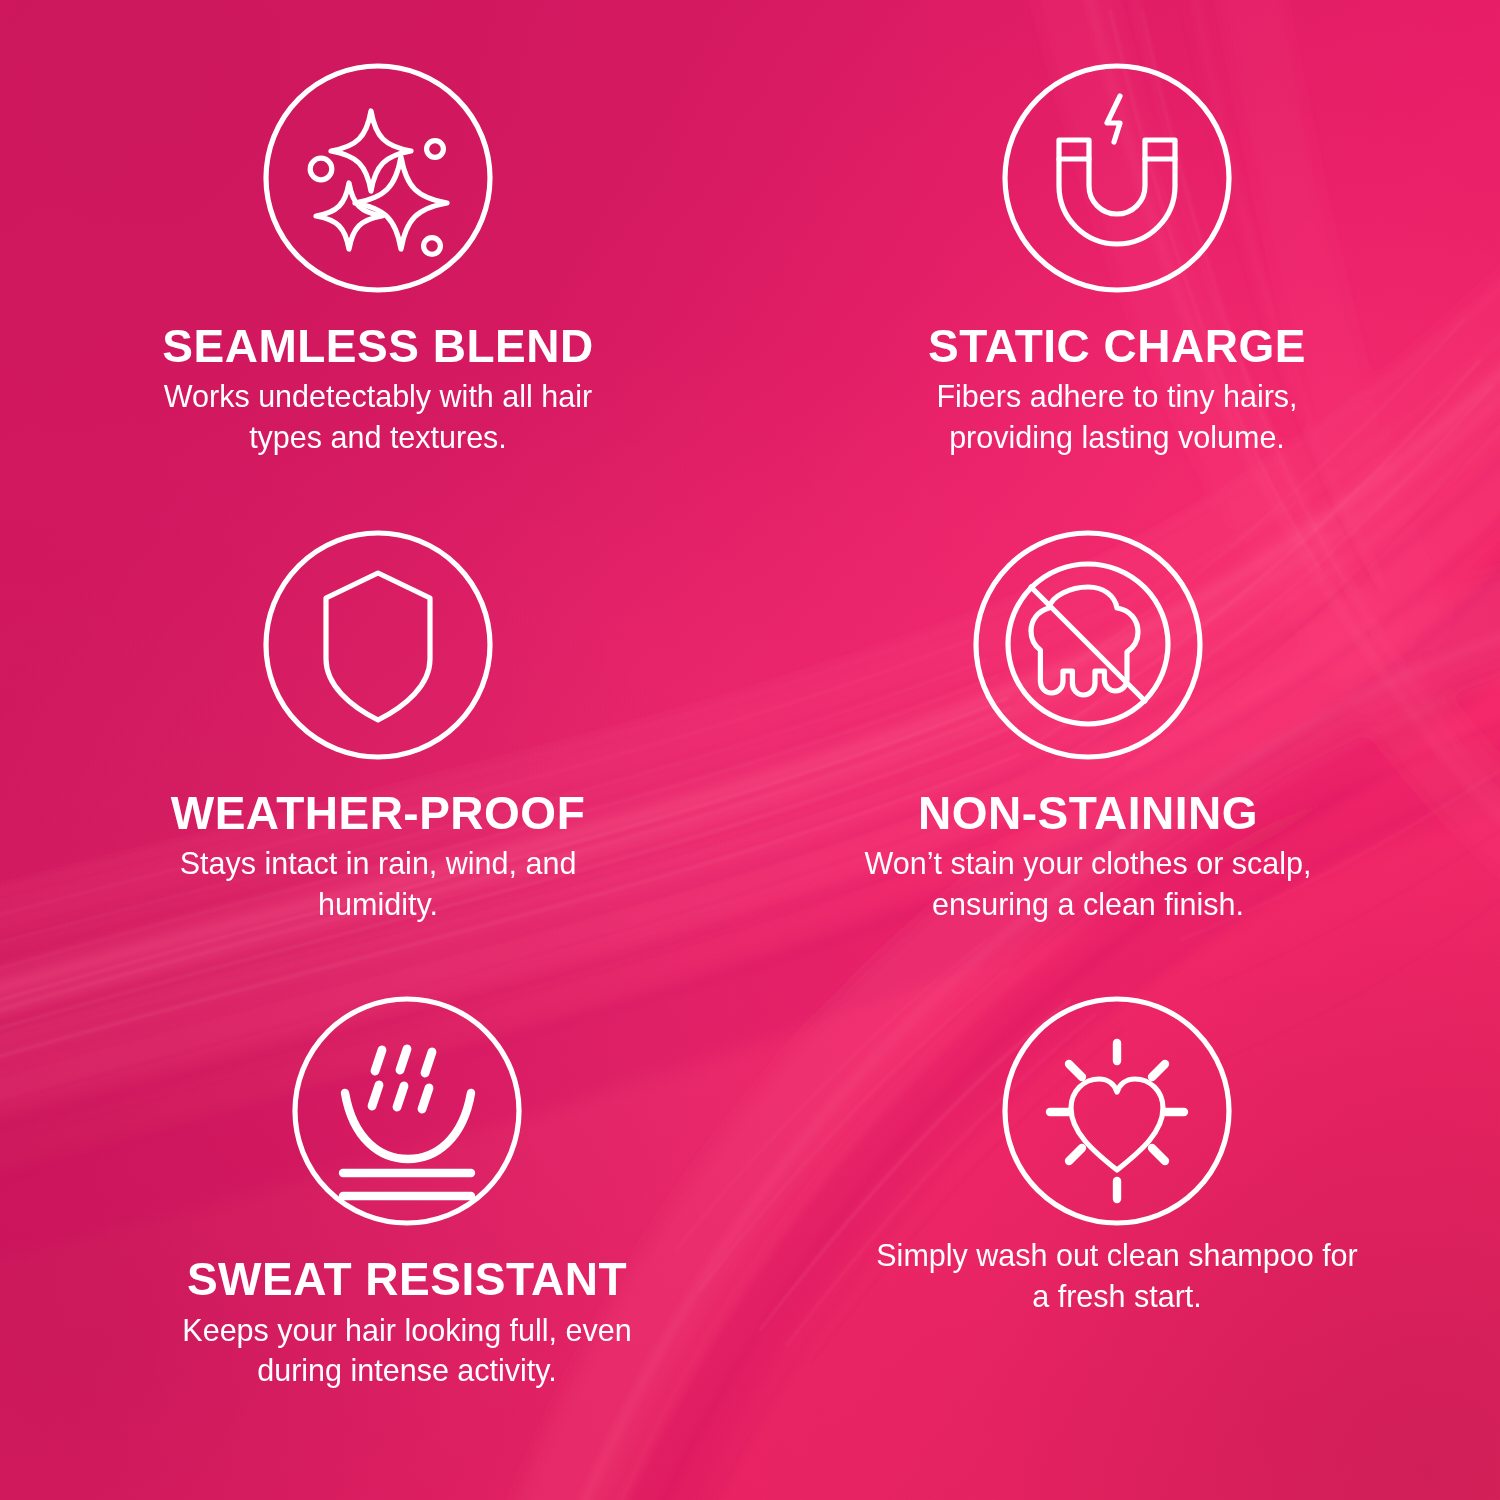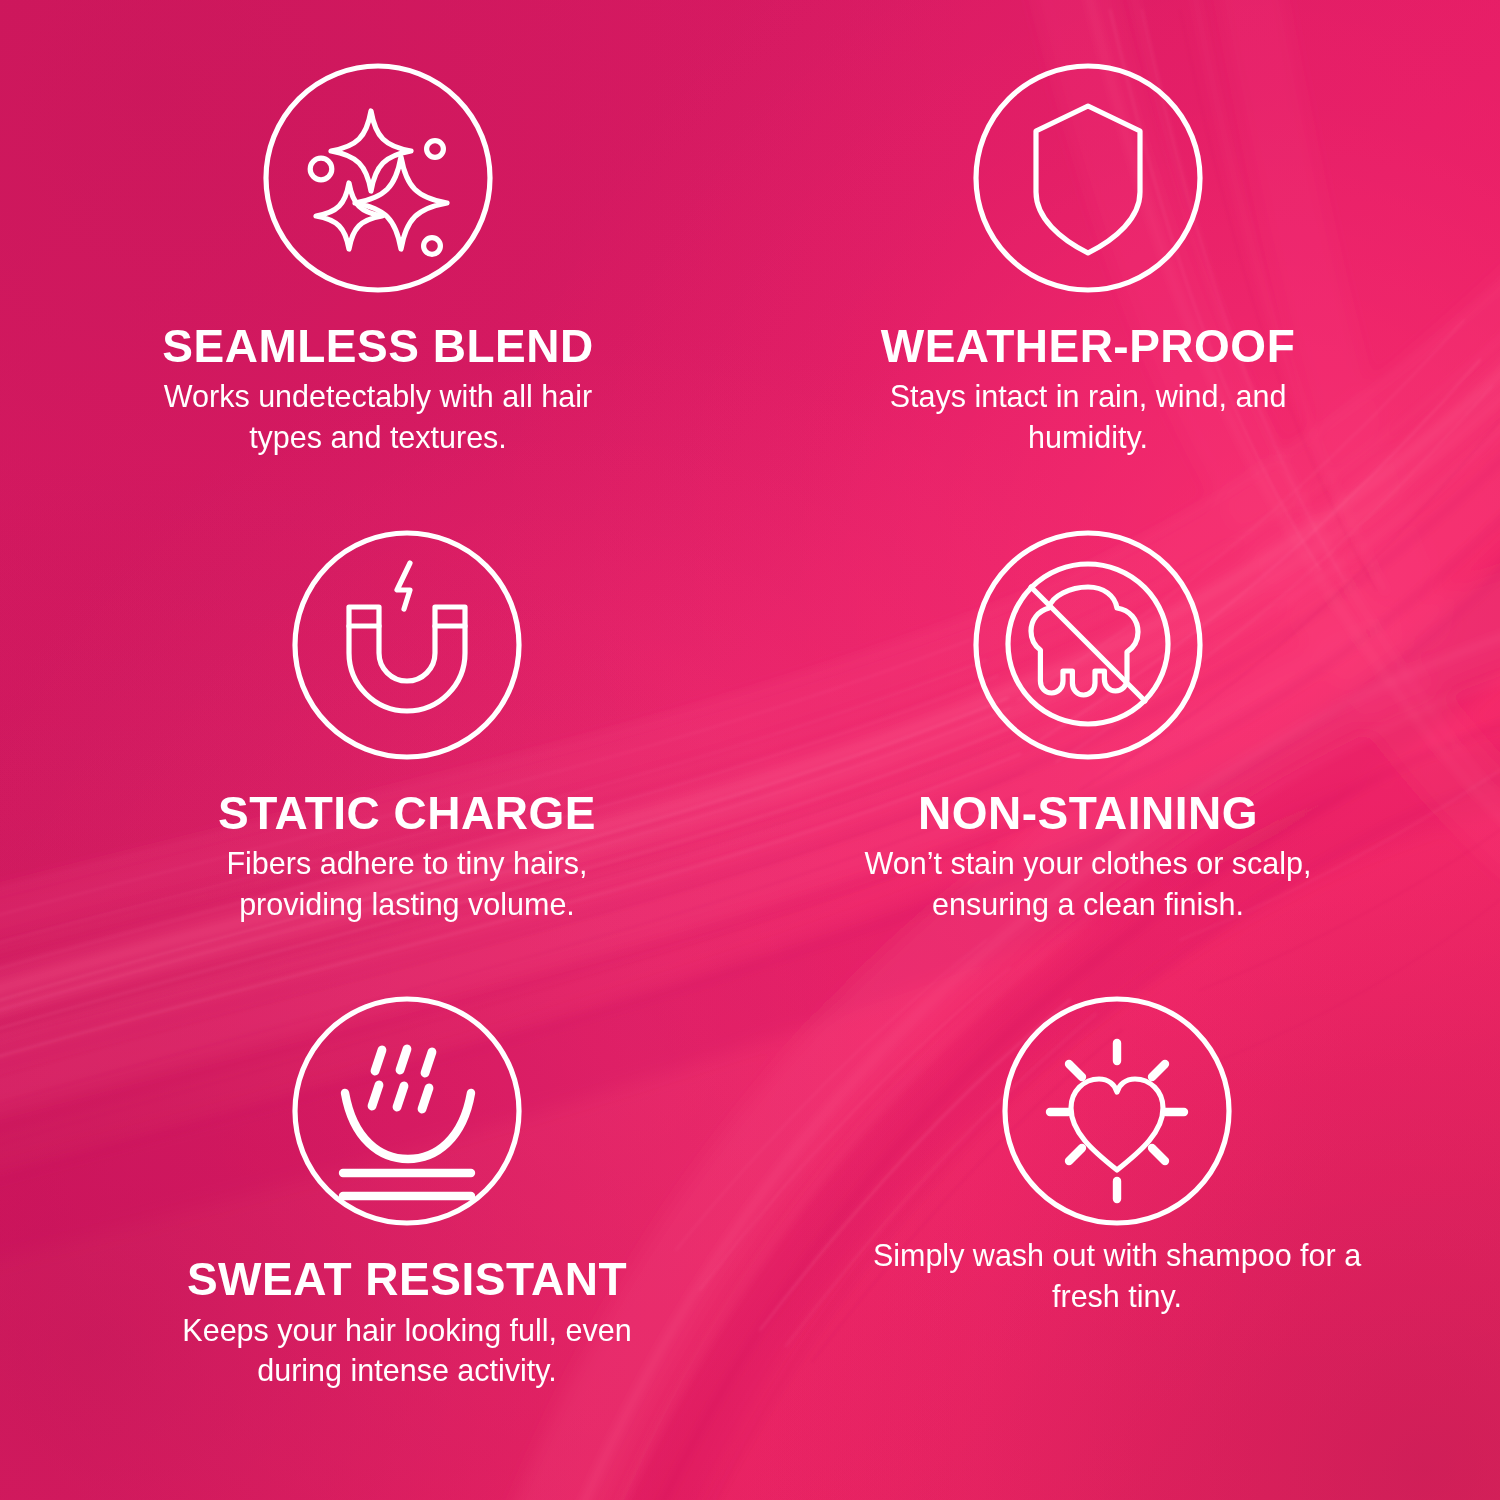--- a/index.html
+++ b/index.html
@@ -192,50 +192,50 @@
           <circle cx="30.5" cy="54.5" r="5.4"></circle>
           <circle cx="87.5" cy="44.5" r="4.2"></circle>
           <circle cx="86" cy="93" r="4.2"></circle>
         </g>
       </svg>
     </div>
     <div class="feature-title">SEAMLESS BLEND</div>
     <div class="feature-desc">Works undetectably with all hair types and textures.</div>
   </div>
 
+  <div class="feature-card col-right row-1">
+    <div class="feature-icon">
+      <svg viewBox="0 0 118 118" xmlns="http://www.w3.org/2000/svg">
+        <g fill="none" stroke="#ffffff" stroke-width="2.6" stroke-linecap="round" stroke-linejoin="round">
+          <circle cx="59" cy="59" r="56"></circle>
+
+          <path d="M30 40 L30 63 A29 29 0 0 0 88 63 L88 40 L73 40 L73 63 A14 14 0 0 1 45 63 L45 40 Z"></path>
+
+          <path d="M30 49.5 L45 49.5"></path>
+          <path d="M73 49.5 L88 49.5"></path>
+
+          <path d="M60.5 18 L54 31.5 L60.5 31.5 L57.5 41"></path>
+        </g>
+      </svg>
+    </div>
+    <div class="feature-title">STATIC CHARGE</div>
+    <div class="feature-desc">Fibers adhere to tiny hairs, providing lasting volume.</div>
+  </div>
+
   <div class="feature-card col-left row-2">
     <div class="feature-icon">
       <svg viewBox="0 0 118 118" xmlns="http://www.w3.org/2000/svg">
         <g fill="none" stroke="#ffffff" stroke-width="2.6" stroke-linecap="round" stroke-linejoin="round">
           <circle cx="59" cy="59" r="56"></circle>
           <path d="M59 23 L85 35.5 L85 66 C 85 79 73 89.5 59 96.5 C 45 89.5 33 79 33 66 L33 35.5 Z"></path>
         </g>
       </svg>
     </div>
     <div class="feature-title">WEATHER-PROOF</div>
     <div class="feature-desc">Stays intact in rain, wind, and humidity.</div>
-  </div>
-
-  <div class="feature-card col-right row-1">
-    <div class="feature-icon">
-      <svg viewBox="0 0 118 118" xmlns="http://www.w3.org/2000/svg">
-        <g fill="none" stroke="#ffffff" stroke-width="2.6" stroke-linecap="round" stroke-linejoin="round">
-          <circle cx="59" cy="59" r="56"></circle>
-
-          <path d="M30 40 L30 63 A29 29 0 0 0 88 63 L88 40 L73 40 L73 63 A14 14 0 0 1 45 63 L45 40 Z"></path>
-
-          <path d="M30 49.5 L45 49.5"></path>
-          <path d="M73 49.5 L88 49.5"></path>
-
-          <path d="M60.5 18 L54 31.5 L60.5 31.5 L57.5 41"></path>
-        </g>
-      </svg>
-    </div>
-    <div class="feature-title">STATIC CHARGE</div>
-    <div class="feature-desc">Fibers adhere to tiny hairs, providing lasting volume.</div>
   </div>
 
   <div class="feature-card col-left row-3">
     <div class="feature-icon">
       <svg viewBox="0 0 118 118" xmlns="http://www.w3.org/2000/svg">
         <g fill="none" stroke="#ffffff" stroke-width="2.6" stroke-linecap="round" stroke-linejoin="round">
           <circle cx="59" cy="59" r="56"></circle>
 
           <path d="M59 30
                    C 67 30 72.5 34.5 73.5 40.5
@@ -314,16 +314,16 @@
             <path d="M25.5 59.5 L34.5 59.5"></path>
             <path d="M83.5 59.5 L92.5 59.5"></path>
             <path d="M35 35.5 L41.5 42"></path>
             <path d="M83 35.5 L76.5 42"></path>
             <path d="M35 84 L41.5 77.5"></path>
             <path d="M83 84 L76.5 77.5"></path>
           </g>
         </g>
       </svg>
     </div>
-    <div class="feature-desc">Simply wash out with shampoo for a fresh tiny.</div>
+    <div class="feature-desc">Simply wash out clean shampoo for a fresh start.</div>
   </div>
 
 </div>
 
 </body></html>

